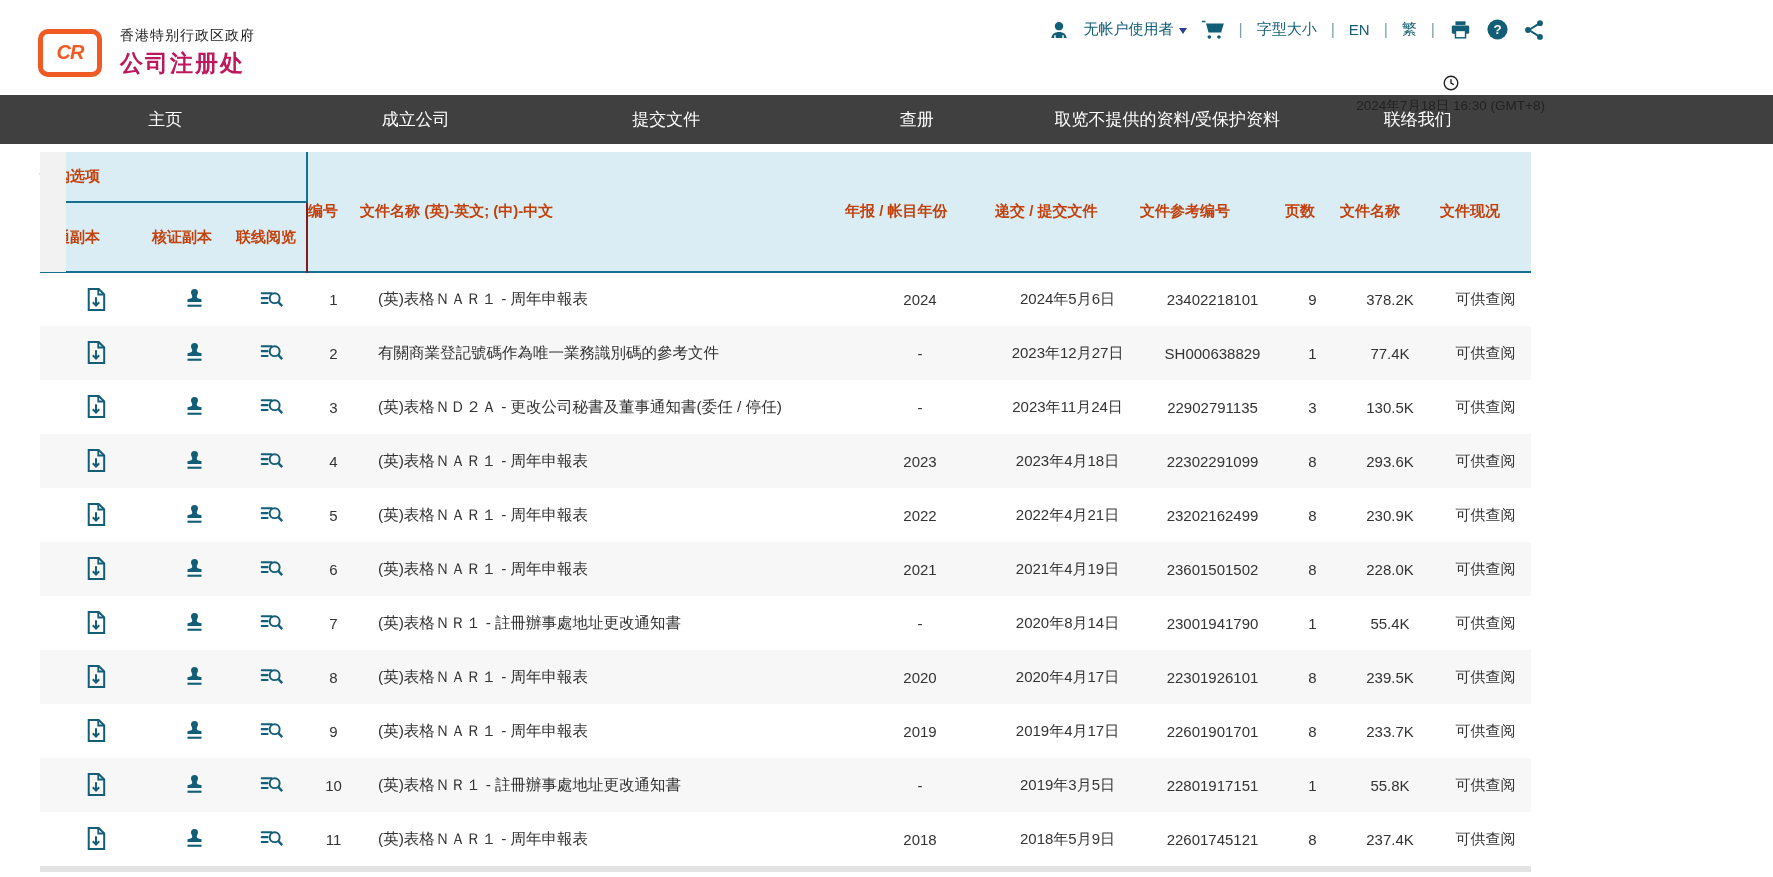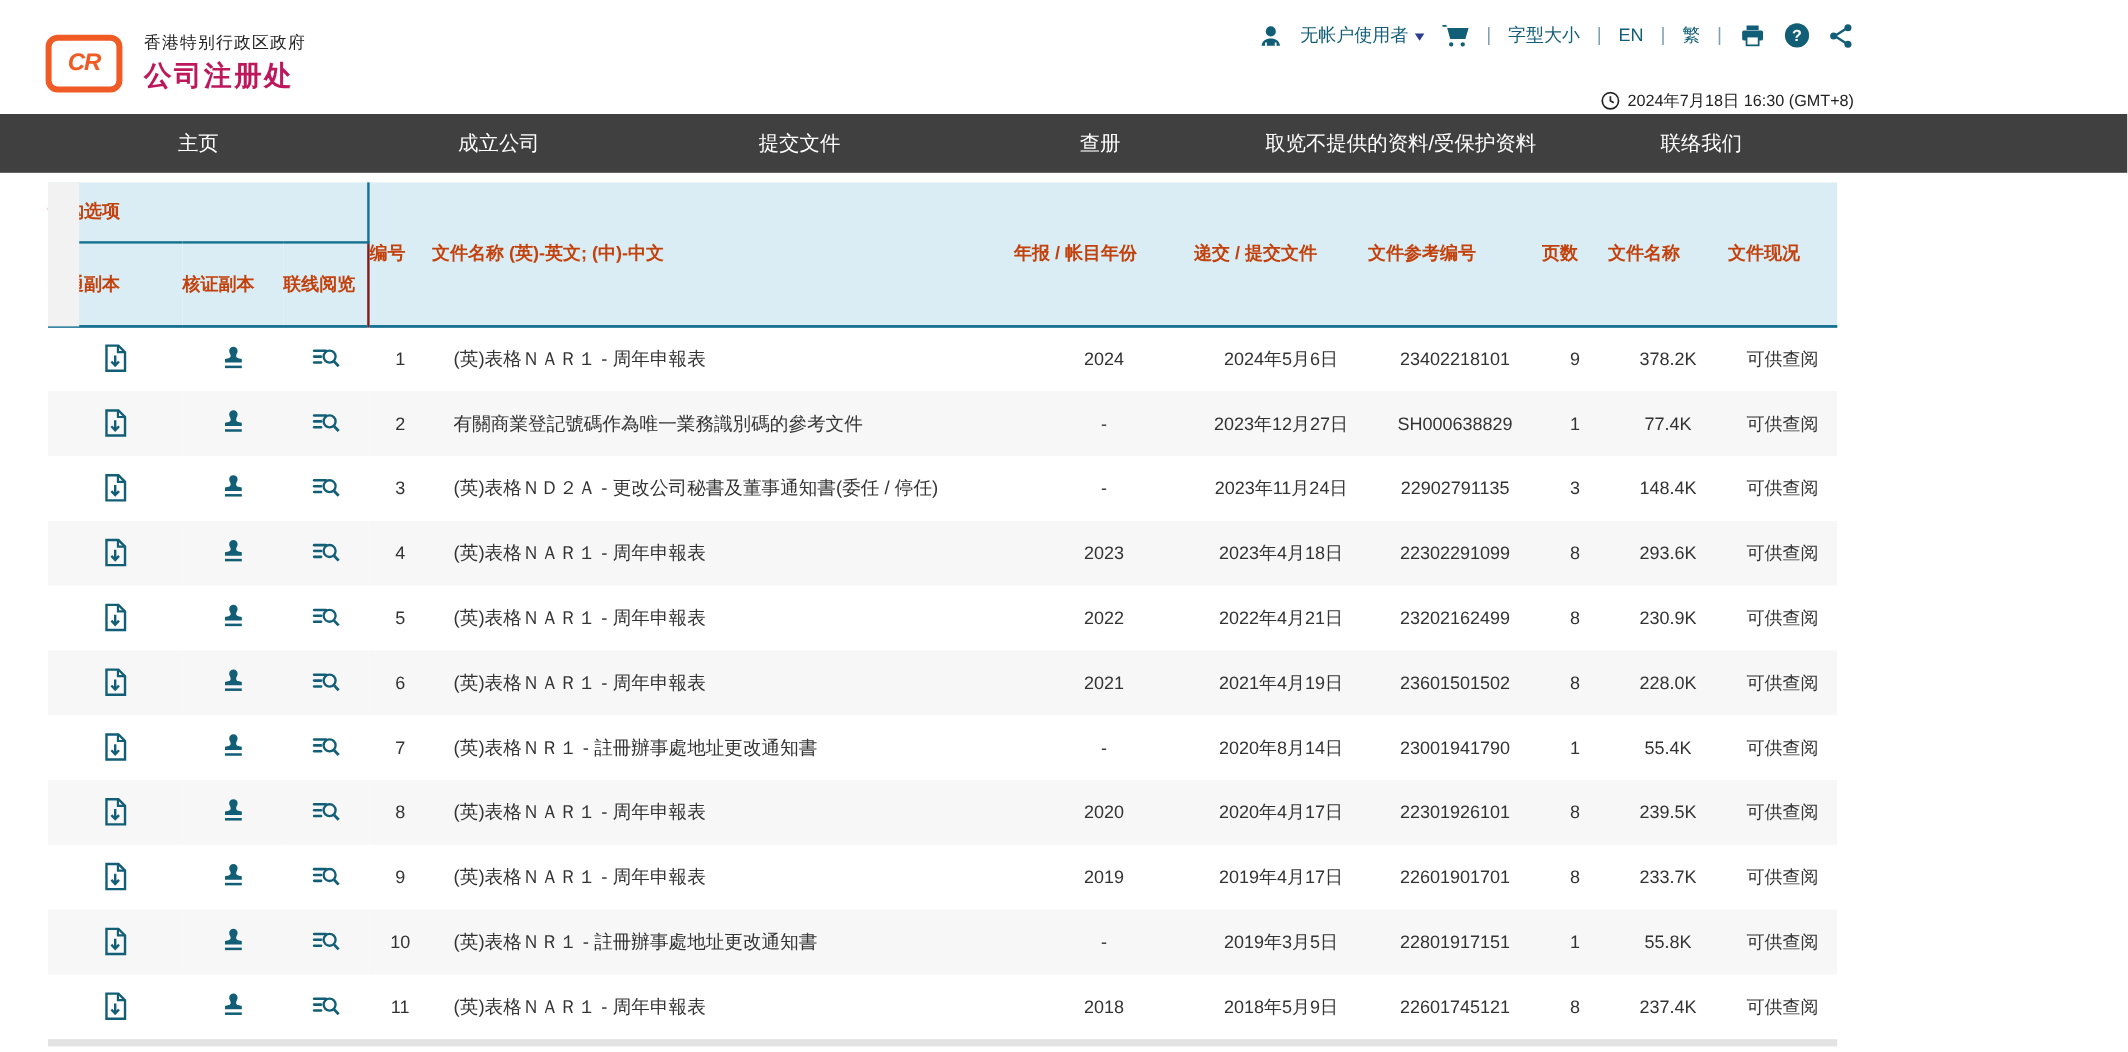--- a/index.html
+++ b/index.html
@@ -13,21 +13,21 @@
           font-weight:bold; font-style:italic; font-size:20px; display:flex; align-items:center; justify-content:center;
           letter-spacing:-1px; }
   .gov { font-size:14px; color:#222; letter-spacing:1px; }
   .dept { font-size:23px; font-weight:bold; color:#be185d; margin-top:3px; letter-spacing:2px; }
   .top-right { display:flex; flex-direction:column; align-items:flex-end; margin-top:18px;gap:22px; }
   .top-links { display:flex; align-items:center; gap:14px; color:#135e77; font-size:15px; }
   .top-links .lnk { color:#135e77; cursor:pointer; white-space:nowrap; }
   .divider { color:#7f9fae; font-size:16px; }
   .caret { width:0; height:0; border-left:4.5px solid transparent; border-right:4.5px solid transparent;
            border-top:6px solid #2c3e91; display:inline-block; margin-left:5px; }
-  .timestamp { margin-top:12px; font-size:13.5px; color:#222; display:flex; align-items:center; gap:6px; }
+  .timestamp { margin-top:12px; font-size:13.5px; color:#222; display:flex; align-items:center; gap:6px;flex-direction:column; }
 
   
   .mainnav { height:49px; background:#404040; display:flex; align-items:center; padding:0 230px 0 40px; }
   .mainnav .nav-item { flex:1; text-align:center; color:#fff; font-size:17px; cursor:pointer; white-space:nowrap; }
 
   
   .table-wrap { margin:8px 0 0 40px; width:1491px; position:relative; }
   table { border-collapse:collapse; table-layout:fixed; width:1491px; }
   thead th { background:#daedf4; font-size:15px; font-weight:bold; color:#c2410c; vertical-align:middle; text-align:left;margin-top:40px; }
   tr.group-row th { height:50px; }
@@ -256,21 +256,21 @@
                   <circle cx="16.5" cy="9.5" r="5.6" fill="none" stroke="#135e77" stroke-width="2.2"></circle>
                   <line x1="20.7" y1="14" x2="25" y2="18.5" stroke="#135e77" stroke-width="2.6"></line>
                 </svg>
       </button></td>
       <td>3</td>
       <td class="c-name">(英)表格ＮＤ２Ａ - 更改公司秘書及董事通知書(委任 / 停任)</td>
       <td>-</td>
       <td>2023年11月24日</td>
       <td>22902791135</td>
       <td>3</td>
-      <td>148.4K</td>
+      <td>130.5K</td>
       <td>可供查阅</td>
     </tr>
 
     <tr>
       <td><button class="icon-btn" title="">
         <svg class="ticon" width="20" height="25" viewBox="0 0 22 26" style="margin:0 auto">
                   <path d="M3 1.5h11l6 6v17H3z" fill="none" stroke="#135e77" stroke-width="2.2"></path>
                   <path d="M13.5 1.8v5.7h5.7" fill="none" stroke="#135e77" stroke-width="2"></path>
                   <path d="M11 10.5v9M7.5 16l3.5 3.7L14.5 16" fill="none" stroke="#135e77" stroke-width="2.2"></path>
                 </svg>

